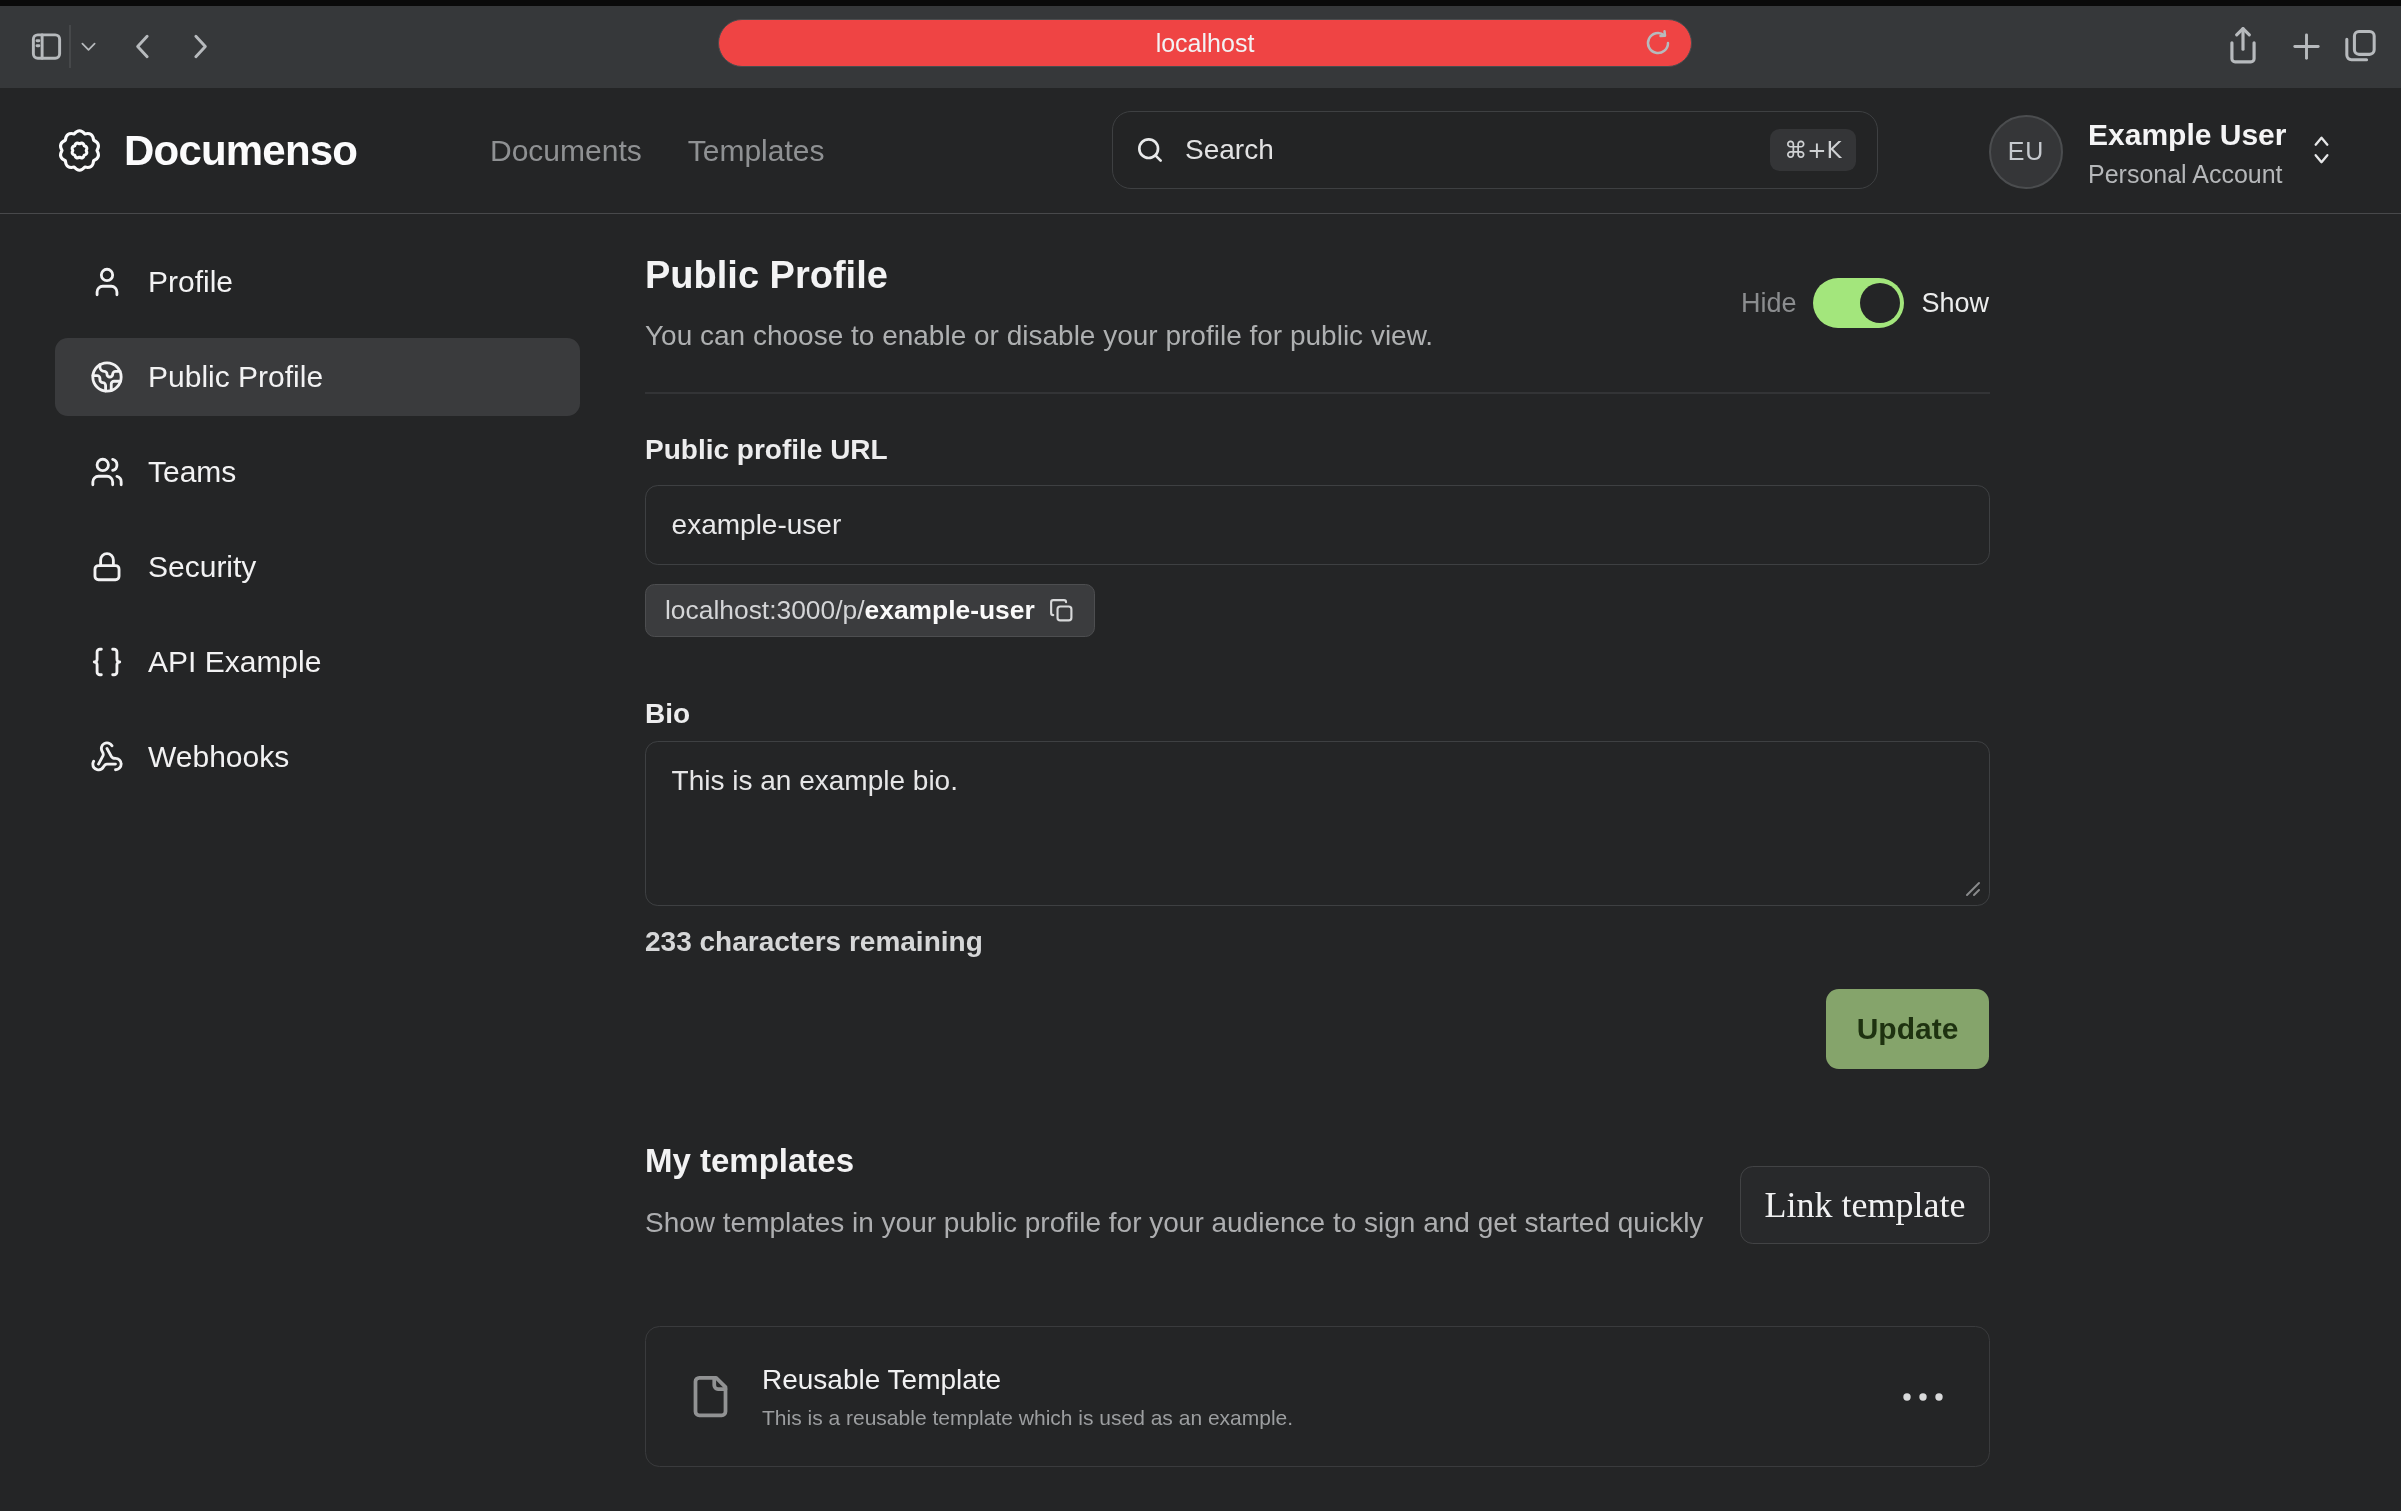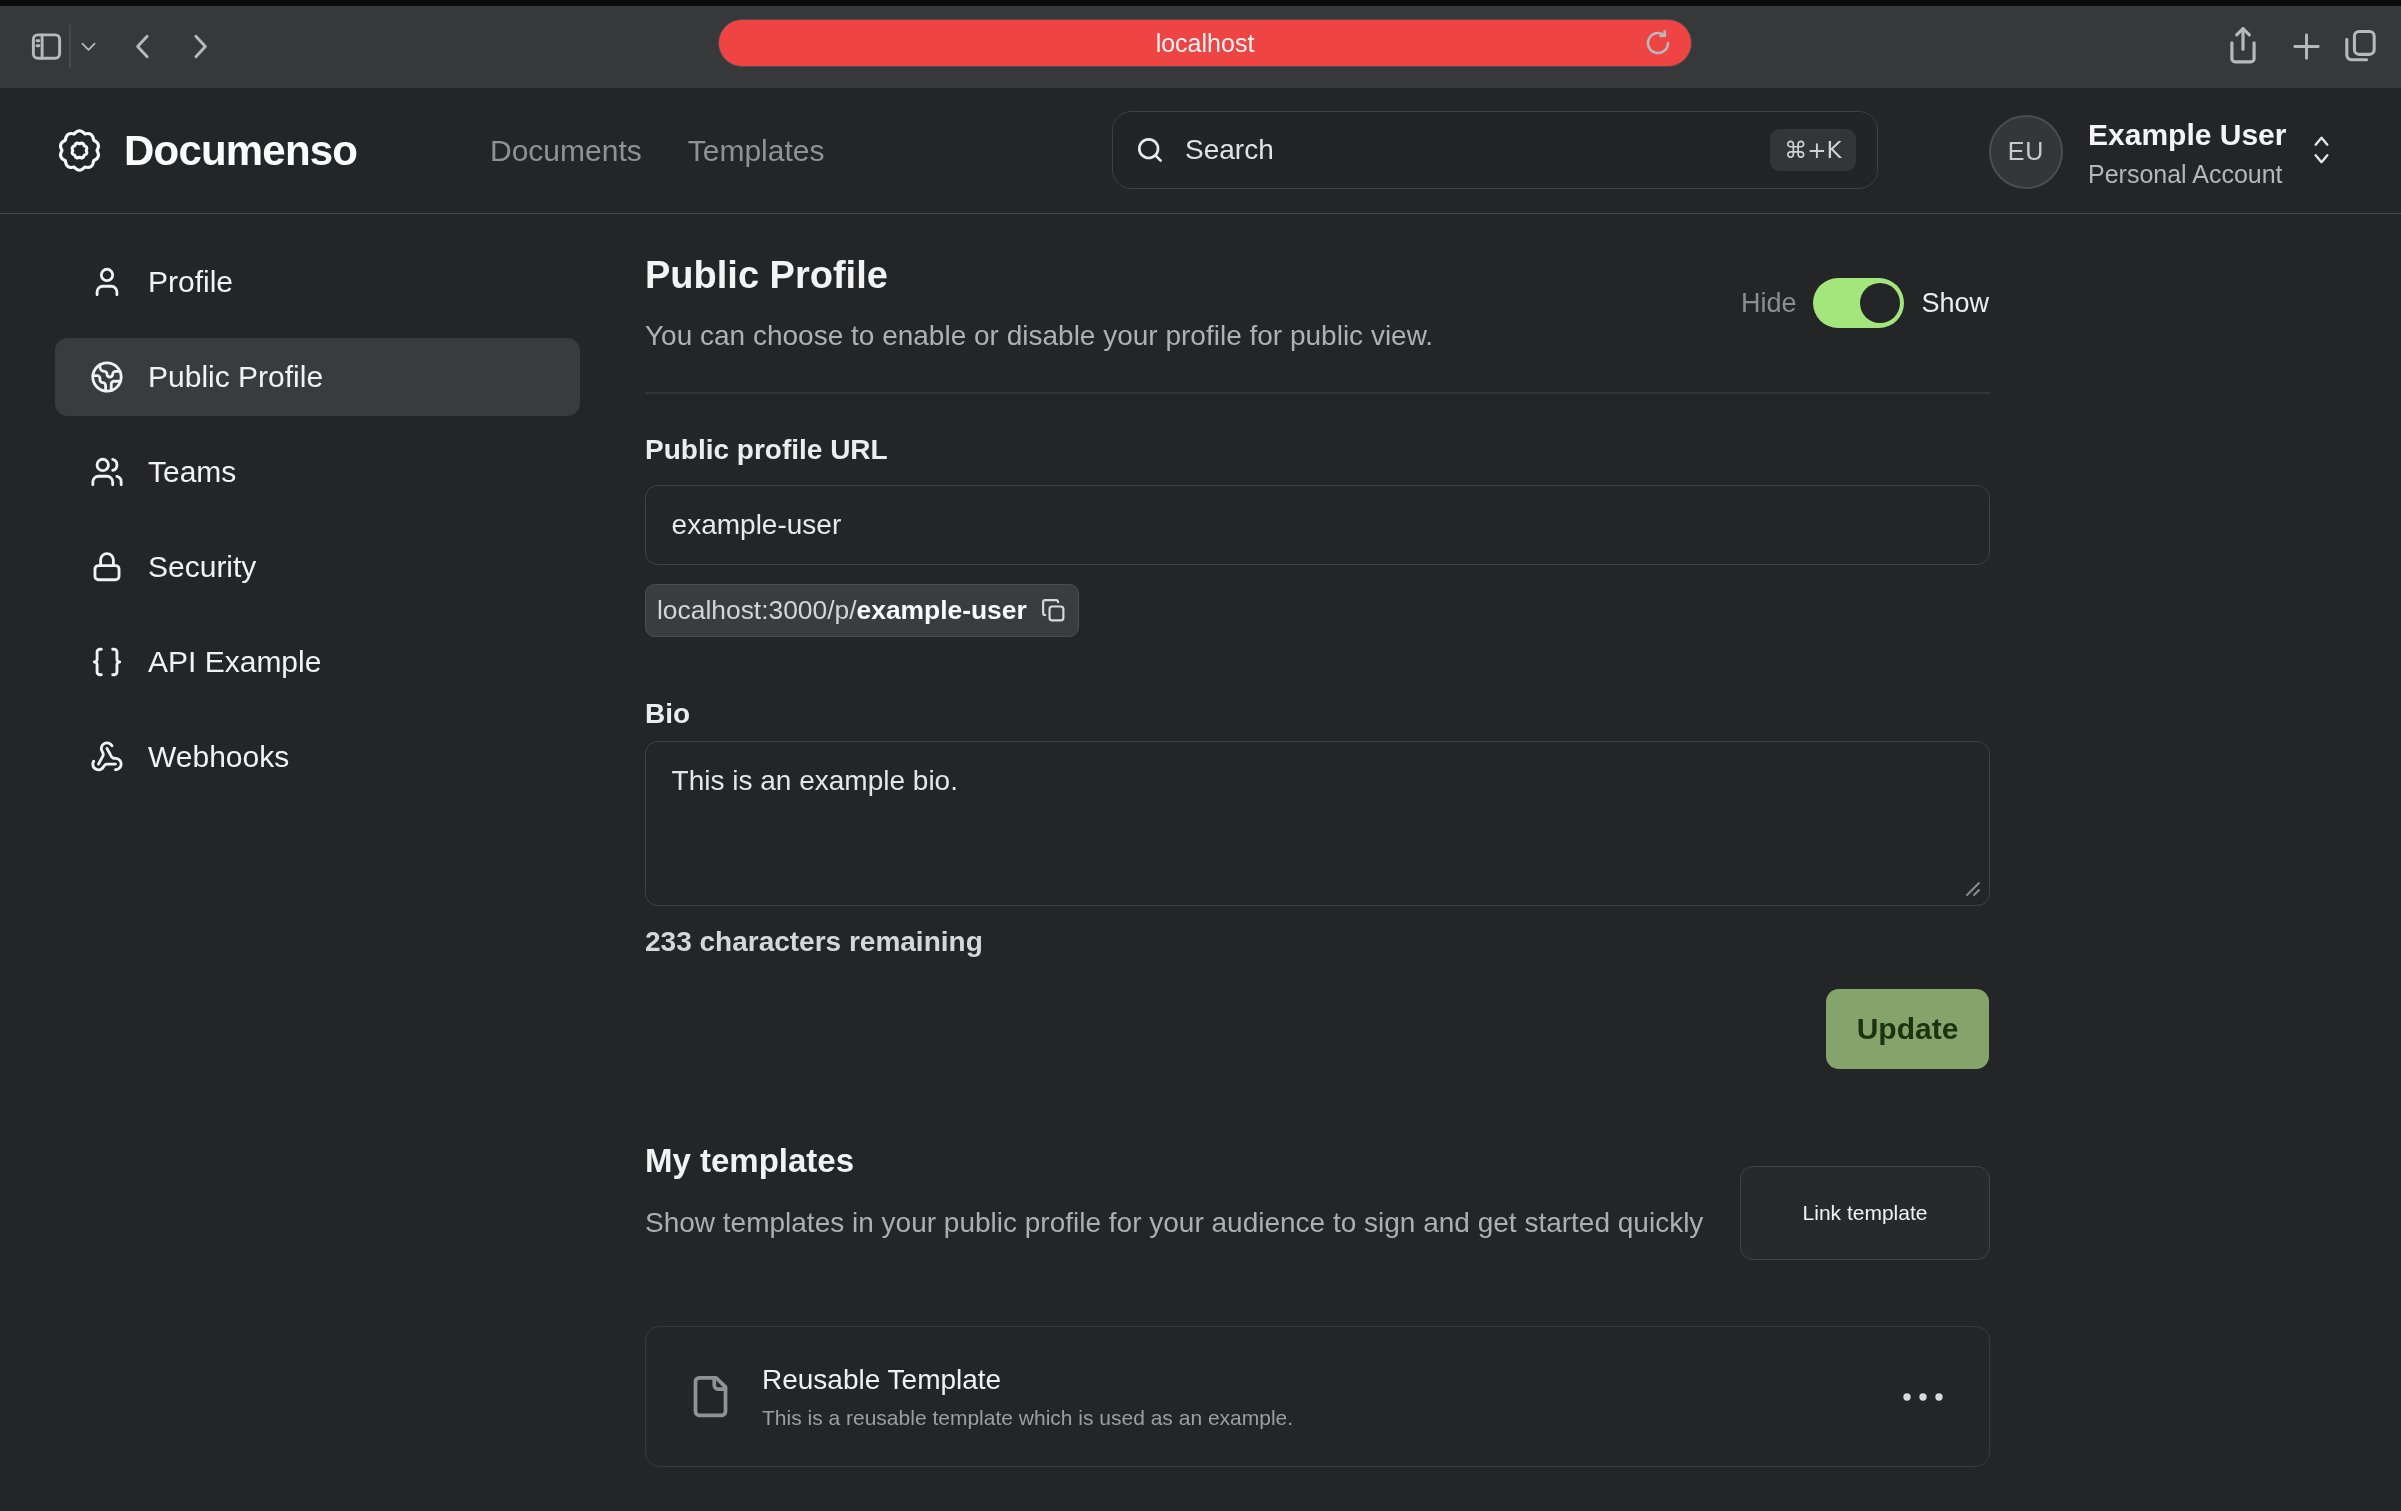--- a/index.html
+++ b/index.html
@@ -91,21 +91,21 @@
   .lbl-url { top:346px; } .lbl-bio { top:610px; }
 
   .text-input {
     position:absolute; left:645px; top:397px; width:1345px; height:80px;
     background:transparent; border:1.6px solid #3e4042; border-radius:12.8px;
     padding:0 25.6px; font-size:28px; color:#e9e9ea; outline:none;
     font-family:"Liberation Sans", sans-serif;
   }
   .url-pill {
     position:absolute; left:645px; top:496px; height:53px;
-    display:inline-flex; align-items:center; gap:14.4px; padding:0 11px;
+    display:inline-flex; align-items:center; gap:14.4px; padding:0 19px;
     background:#3b3c3e; border:1.6px solid #4d4e50; border-radius:9.6px;
   }
   .pill-prefix { font-size:26.4px; color:#d4d5d7; }
   .pill-slug { font-size:26.4px; font-weight:700; color:#fafafa; }
   .copy-btn { background:none; border:none; color:#d8d9da; cursor:pointer; padding:0; }
 
   .bio-area {
     position:absolute; left:645px; top:653px; width:1345px; height:165px;
     background:transparent; border:1.6px solid #3e4042; border-radius:12.8px;
     padding:22.4px 25.6px; font-size:28px; color:#e6e6e7; outline:none; resize:none;
@@ -116,24 +116,24 @@
 
   .update-btn {
     position:absolute; left:1826px; top:901px; width:163px; height:80px;
     background:#85a46b; color:#1e3210; border:none; border-radius:12.8px;
     font-size:30px; font-weight:600; cursor:pointer; font-family:"Liberation Sans", sans-serif;
   }
 
   .tpl-title { position:absolute; left:645px; top:1054px; font-size:33px; font-weight:600; color:#f2f2f3; }
   .tpl-desc { position:absolute; left:645px; top:1114px; width:1064px; font-size:28px; line-height:42px; color:#adaeb0; }
   .link-tpl-btn {
-    position:absolute; left:1740px; top:1078px; width:250px; height:94px;
+    position:absolute; left:1740px; top:1078px; width:250px; height:78px;
     background:#28292b; border:1.6px solid #424345; border-radius:12.8px;
-    color:#f1f1f2; font-size:21px; font-weight:500; cursor:pointer;
-    font-family:Liberation Sans, sans-serif;
+    color:#f1f1f2; font-size:36px; font-weight:500; cursor:pointer;
+    font-family:Liberation Serif, serif;
   }
   .tpl-card {
     position:absolute; left:645px; top:1238px; width:1345px; height:141px;
     border:1.6px solid #3a3b3d; border-radius:14.4px;
     display:flex; align-items:center; padding:0 35px 0 42px;
   }
   .file-ic { color:#919293; }
   .tpl-info { margin-left:29px; }
   .tpl-name { font-size:28px; font-weight:500; color:#f1f1f2; margin-bottom:9.6px; }
   .tpl-sub { font-size:21px; color:#9c9ea0; }

